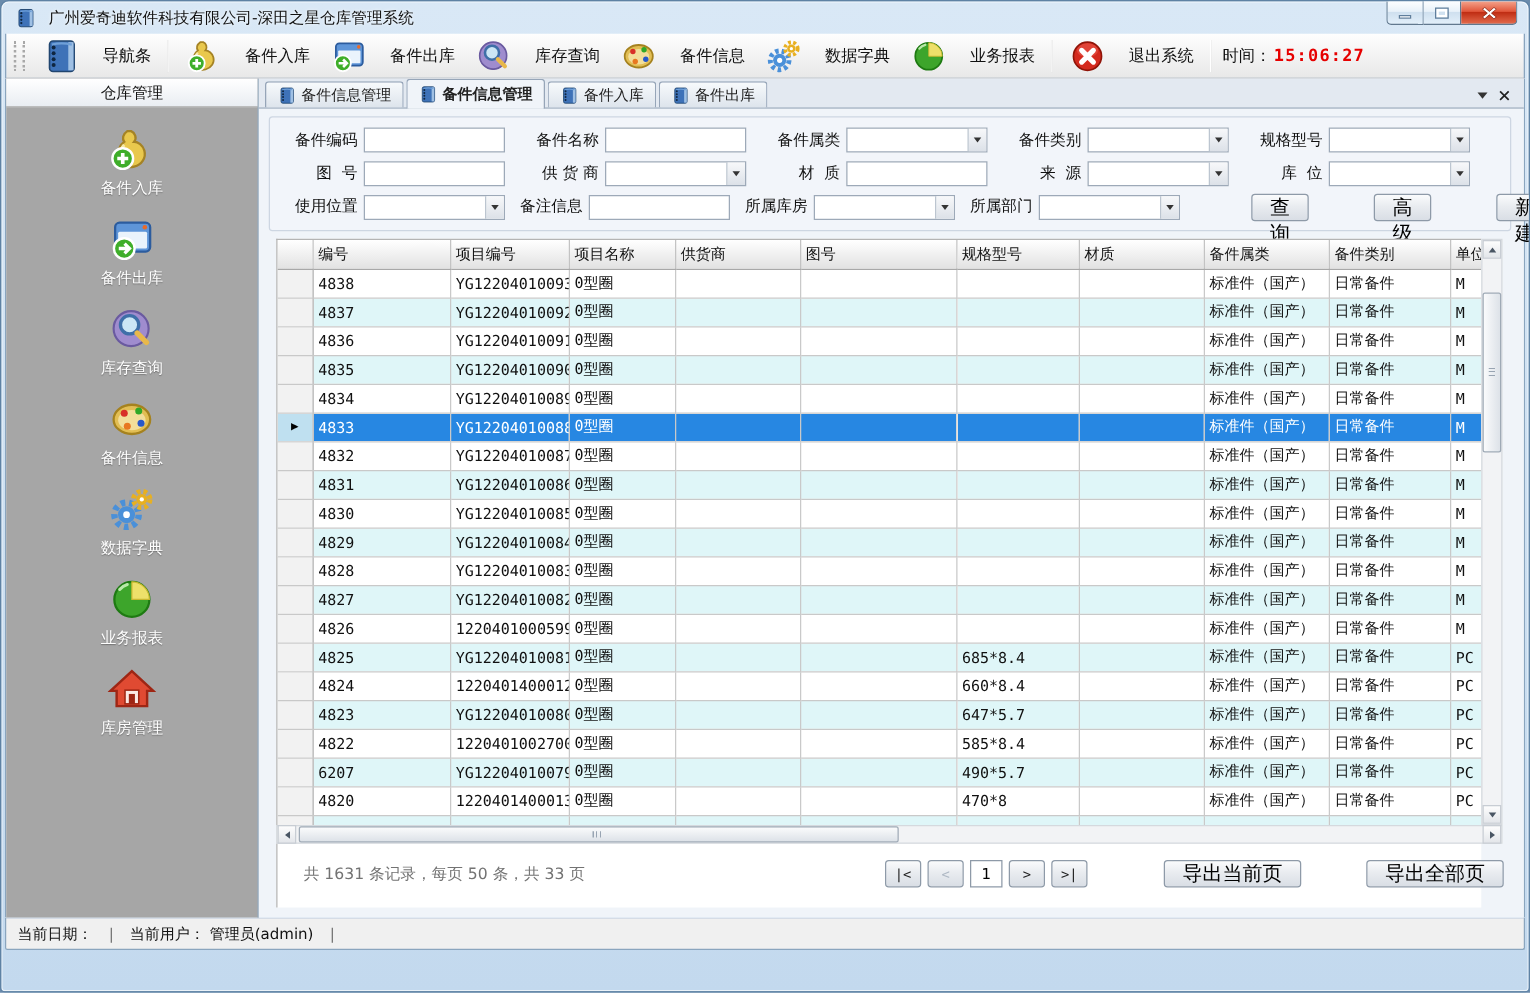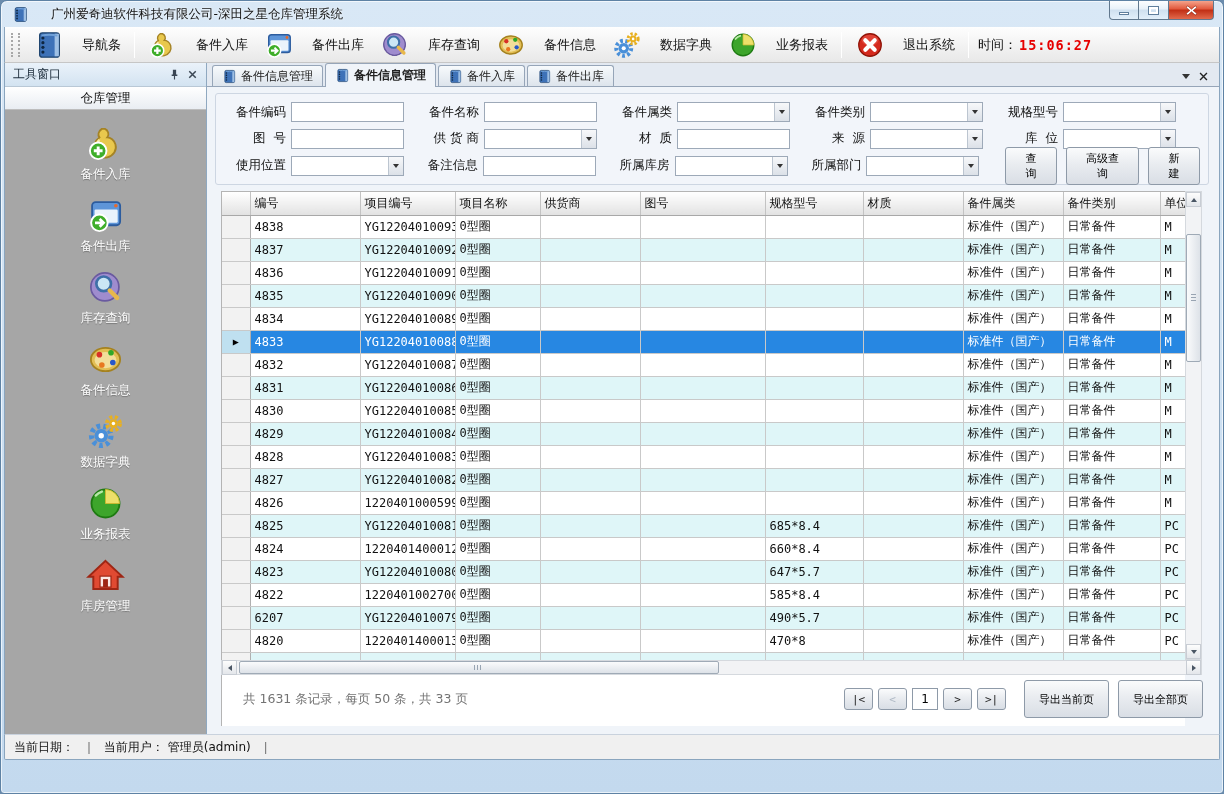--- a/index.html
+++ b/index.html
@@ -1,20 +1,20 @@
 <!DOCTYPE html>
 <html><head>
 <meta charset="utf-8">
 <style>
   html,body{margin:0;padding:0;background:#6B8CAD;font-family:"DejaVu Sans","Liberation Sans",sans-serif;}
   *{box-sizing:border-box;}
   .window{width:1224px;height:794px;background:linear-gradient(#D9E8F6,#C3D9EE);border:1px solid #5E82A4;
     border-radius:7px 7px 4px 4px;padding:0 3px 3px 3px;box-shadow:inset 0 0 0 1px rgba(255,255,255,.65);position:relative;overflow:hidden;}
   
-  .titlebar{height:26px;display:flex;align-items:center;padding:0 150px 0 8px;gap:22px;}
+  .titlebar{height:26px;display:flex;align-items:center;padding:0 150px 0 8px;gap:10px;}
   .title-text{font-size:12.5px;color:#111;text-shadow:0 0 3px #fff;white-space:nowrap;}
   .app-icon svg{width:17px;height:17px;display:block;}
   .win-controls{position:absolute;top:0;right:9px;display:flex;}
   .winbtn{height:19px;display:flex;align-items:center;justify-content:center;border:1px solid #61788E;border-top:none;}
   .winbtn.min{width:30px;border-radius:0 0 0 4px;background:linear-gradient(#FDFEFF,#E8F1F9 45%,#CFE0EF 50%,#E2EFFA);}
   .winbtn.max{width:29px;border-left:none;border-right:none;background:linear-gradient(#FDFEFF,#E8F1F9 45%,#CFE0EF 50%,#E2EFFA);}
   .winbtn.close{width:46px;border-radius:0 0 4px 0;background:linear-gradient(#F4A38B,#E1573B 45%,#C02E14 50%,#E26A4C);}
   .glyph-min{width:10px;height:3px;background:#fff;border:1px solid #5F7E9C;margin-top:6px;}
   .glyph-max{width:11px;height:9px;border:1px solid #5F7E9C;box-shadow:inset 0 0 0 2px #fff;}
   .winbtn.close svg{width:13px;height:11px;}
@@ -65,22 +65,22 @@
     border-radius:3px;padding:5px 8px;display:flex;flex-direction:column;justify-content:space-around;}
   .form-row{display:flex;align-items:center;height:26px;}
   .form-cell{display:flex;align-items:center;width:193px;}
   .form-label{width:62px;text-align:right;margin-right:5px;font-size:12.5px;color:#111;white-space:pre;}
   .text-input{width:113px;height:20px;border:1px solid #9DA9B8;background:#fff;font-size:12px;padding:0 3px;outline:none;font-family:inherit;}
   .combo{width:113px;height:20px;border:1px solid #9DA9B8;background:#fff;display:flex;}
   .combo-face{flex:1;}
   .combo-arrow{width:15px;background:linear-gradient(#F7F8FA,#DCE1E8);border-left:1px solid #BCC5D0;display:flex;align-items:center;justify-content:center;}
   .tri-down{width:0;height:0;border-left:3.5px solid transparent;border-right:3.5px solid transparent;border-top:4.5px solid #333;}
   .form-buttons{display:flex;gap:9px;margin-left:14px;}
-  .btn{height:38px;border:1px solid #8E9AA8;border-radius:3px;background:linear-gradient(#FAFBFC,#E9ECF0 45%,#D9DEE5);
-    font-size:11px;padding:0 14px;font-family:inherit;cursor:default;}
+  .btn{height:22px;border:1px solid #8E9AA8;border-radius:3px;background:linear-gradient(#FAFBFC,#E9ECF0 45%,#D9DEE5);
+    font-size:16px;padding:0 14px;font-family:inherit;cursor:default;margin-left:43px;}
   
   .grid-wrap{position:absolute;left:14px;top:104px;width:981px;height:484px;}
   .table-scroll{position:absolute;left:0;top:0;width:964px;height:535px;overflow:hidden;border-left:1px solid #B4B4B4;border-top:1px solid #B4B4B4;background:#fff;}
   table.grid{border-collapse:collapse;table-layout:fixed;width:964px;}
   table.grid th{height:23px;background:linear-gradient(#FFFFFF,#E2E2E2);border-right:1px solid #C3C3C3;border-bottom:1px solid #A8A8A8;
     font-size:12px;font-weight:normal;text-align:left;padding:0 4px;white-space:nowrap;overflow:hidden;color:#111;}
   table.grid td{height:23px;border-right:1px solid #C9C9C9;border-bottom:1px solid #C9C9C9;padding:0 4px;font-size:12px;
     font-family:"DejaVu Sans Mono","DejaVu Sans",monospace;white-space:nowrap;overflow:hidden;color:#111;background:#fff;}
   table.grid td.rowsel{background:#F2F2F2;border-right:1px solid #B0B0B0;text-align:center;font-size:10px;padding:0;}
   tr.alt td{background:#DFF6F8;}
@@ -260,34 +260,20 @@
       </div>
     <div class="time-box">
       <span class="time-label">时间：</span>
       <span class="time-value">15:06:27</span>
     </div>
   </div>
 
   <div class="main">
 
     <div class="sidebar">
-      <div class="sidebar-header">
-        <span class="sidebar-title">工具窗口</span>
-        <span class="side-hbtn">
-          <svg viewBox="0 0 16 16">
-              <path d="M6 2 H10 V8 H11.5 V9.8 H4.5 V8 H6 Z" fill="#3A4654"></path>
-              <path d="M8 9.8 V14" stroke="#3A4654" stroke-width="1.4"></path>
-            </svg>
-        </span>
-        <span class="side-hbtn">
-          <svg viewBox="0 0 16 16">
-              <path d="M4 4 L12 12 M12 4 L4 12" stroke="#3A4654" stroke-width="1.8"></path>
-            </svg>
-        </span>
-      </div>
       <div class="sidebar-group">仓库管理</div>
       <div class="sidebar-body">
           <div class="side-item">
             <span class="side-icon">
               <svg viewBox="0 0 32 32">
                 <path d="M13 4 C10 6 9.5 9 11 11 C7.5 13.5 6 18 7 22 C8.2 26.3 13 28.5 17.5 27.3 C22.5 26 25.5 21.5 24.2 16.8 C23.2 13.2 20 11 17.5 11 C19.5 8.5 18 5 15.5 4 Z" fill="#E9C84D" stroke="#A58325" stroke-width="1.5"></path>
                 <path d="M11 13 C9 15 8.5 18 9 20" stroke="#F7E9A8" stroke-width="2" fill="none"></path>
                 <circle cx="10" cy="22" r="6.8" fill="#3FAE2A" stroke="#fff" stroke-width="1.6"></circle>
                 <path d="M10 18.4 V25.6 M6.4 22 H13.6" stroke="#fff" stroke-width="2.4"></path>
               </svg>

